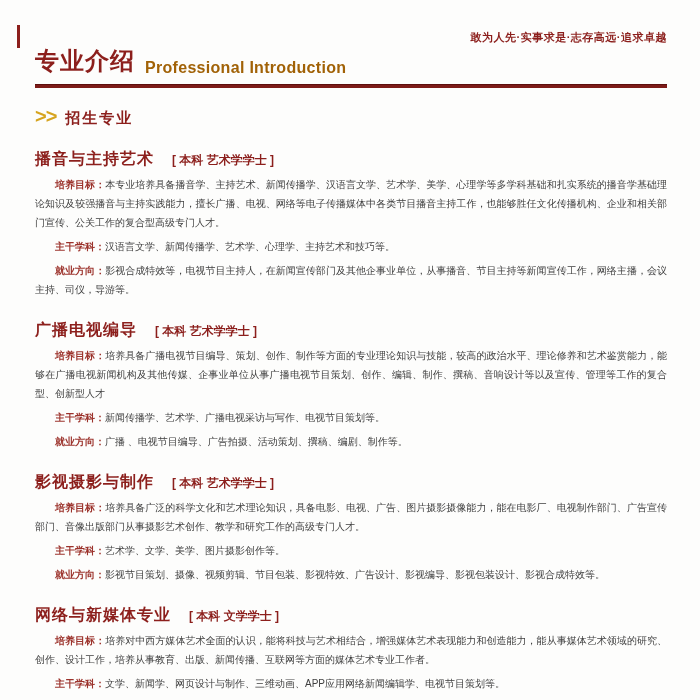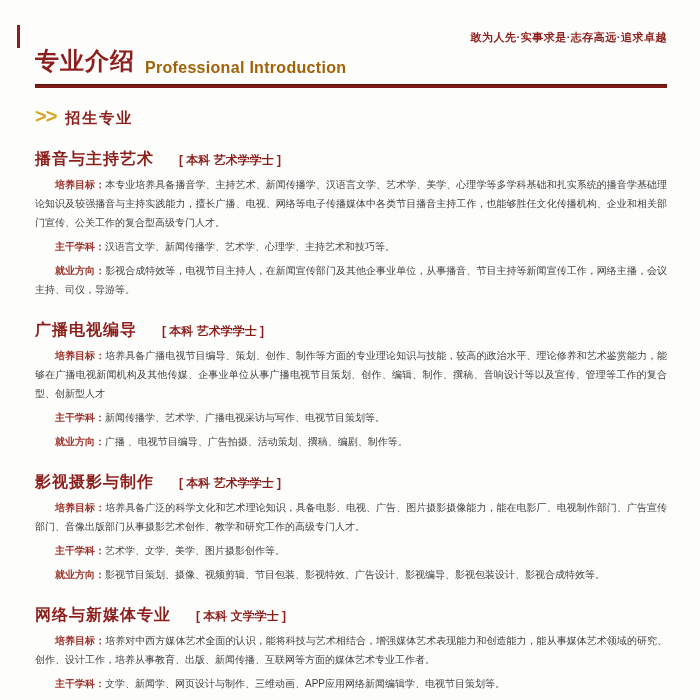--- a/index.html
+++ b/index.html
@@ -46,21 +46,21 @@
   .arrows{
     font-size:20px;font-weight:bold;color:#d6a41f;letter-spacing:-1px;
   }
   .enroll-label{
     font-size:15px;font-weight:bold;color:#8c1f1c;letter-spacing:2px;
   }
   .major{
     margin-top:21px;
   }
   .major-title-row{
-    display:flex;align-items:baseline;gap:25px;
+    display:flex;align-items:baseline;gap:18px;
   }
   .major-name{
     font-size:16px;font-weight:bold;color:#8c1f1c;letter-spacing:1px;
   }
   .major-degree{
     font-size:12px;font-weight:bold;color:#8c1f1c;
   }
   .para{
     margin:5px 0 0 0;
     font-size:10px;

